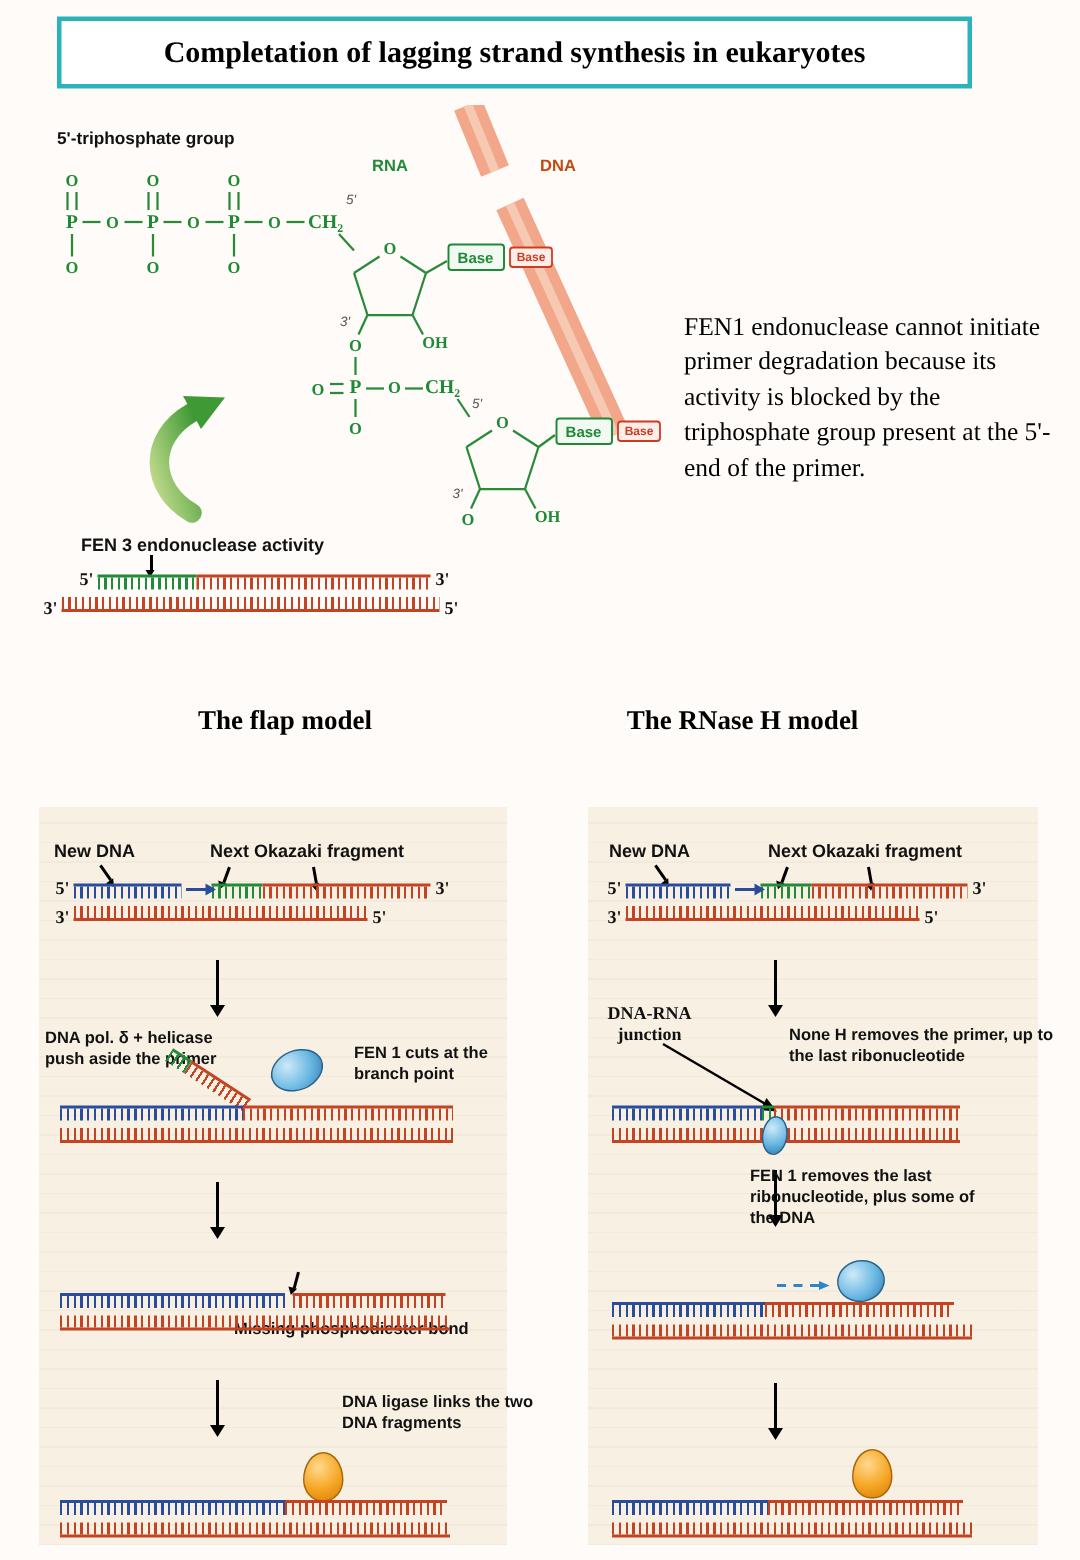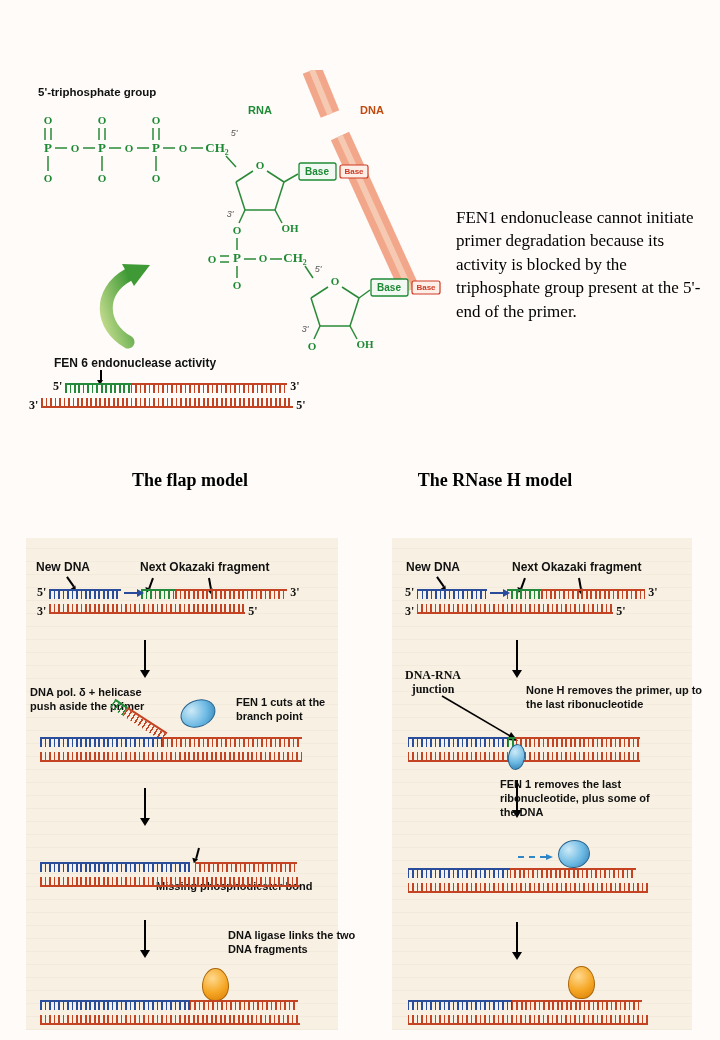--- a/index.html
+++ b/index.html
@@ -91,20 +91,23 @@
   .chem .base-box { fill:#f2f9f2; stroke:#1f8a35; stroke-width:1.3; }
   .chem .base-box-red { fill:#fdeee8; stroke:#cf3b22; stroke-width:1.2; }
   .chem .base-txt { fill:#1f8a35; font:bold 10px "Liberation Sans",sans-serif; }
   .chem .base-txt-red { fill:#cf3b22; font:bold 8px "Liberation Sans",sans-serif; }
 </style>
 </head>
 <body>
 
 <div class="page">
 
+  <div class="titlebox">
+    <span>Completation of lagging strand synthesis in eukaryotes</span>
+  </div>
 
   <svg class="chem" viewBox="0 0 450 290">
     <defs>
       <linearGradient id="garrow" x1="0" y1="1" x2="1" y2="0">
         <stop offset="0" stop-color="#c6dd8f"></stop>
           <stop offset="1" stop-color="#3f9a36"></stop>
       </linearGradient>
     </defs>
 
     <g>
@@ -199,21 +202,21 @@
     <text x="416" y="220" class="base-txt-red" text-anchor="middle">Base</text>
 
     <g>
       <path d="M 118,272 C 90,256 88,222 118,205" stroke="url(#garrow)" stroke-width="13" fill="none" stroke-linecap="round"></path>
       <polygon points="124,216 112,194 140,195" fill="#3f9a36"></polygon>
     </g>
   </svg>
 
   <div class="intro-body">FEN1 endonuclease cannot initiate primer degradation because its activity is blocked by the triphosphate group present at the 5'-end of the primer.</div>
 
-  <div class="lbl-lg" style="left:54px;top:356px">FEN 6 endonuclease activity</div>
+  <div class="lbl-lg" style="left:54px;top:356px">FEN 3 endonuclease activity</div>
   <div class="ptr" style="left:100px;top:370px;height:10px"></div>
   <div class="srow top" style="left:50px;top:383px">
     <span class="prime">5'</span>
     <span class="st c-green" style="width:66px"></span>
     <span class="st c-red" style="width:156px"></span>
     <span class="prime">3'</span>
   </div>
   <div class="srow bot" style="left:26px;top:398px">
     <span class="prime">3'</span>
     <span class="sb c-red" style="width:252px"></span>

